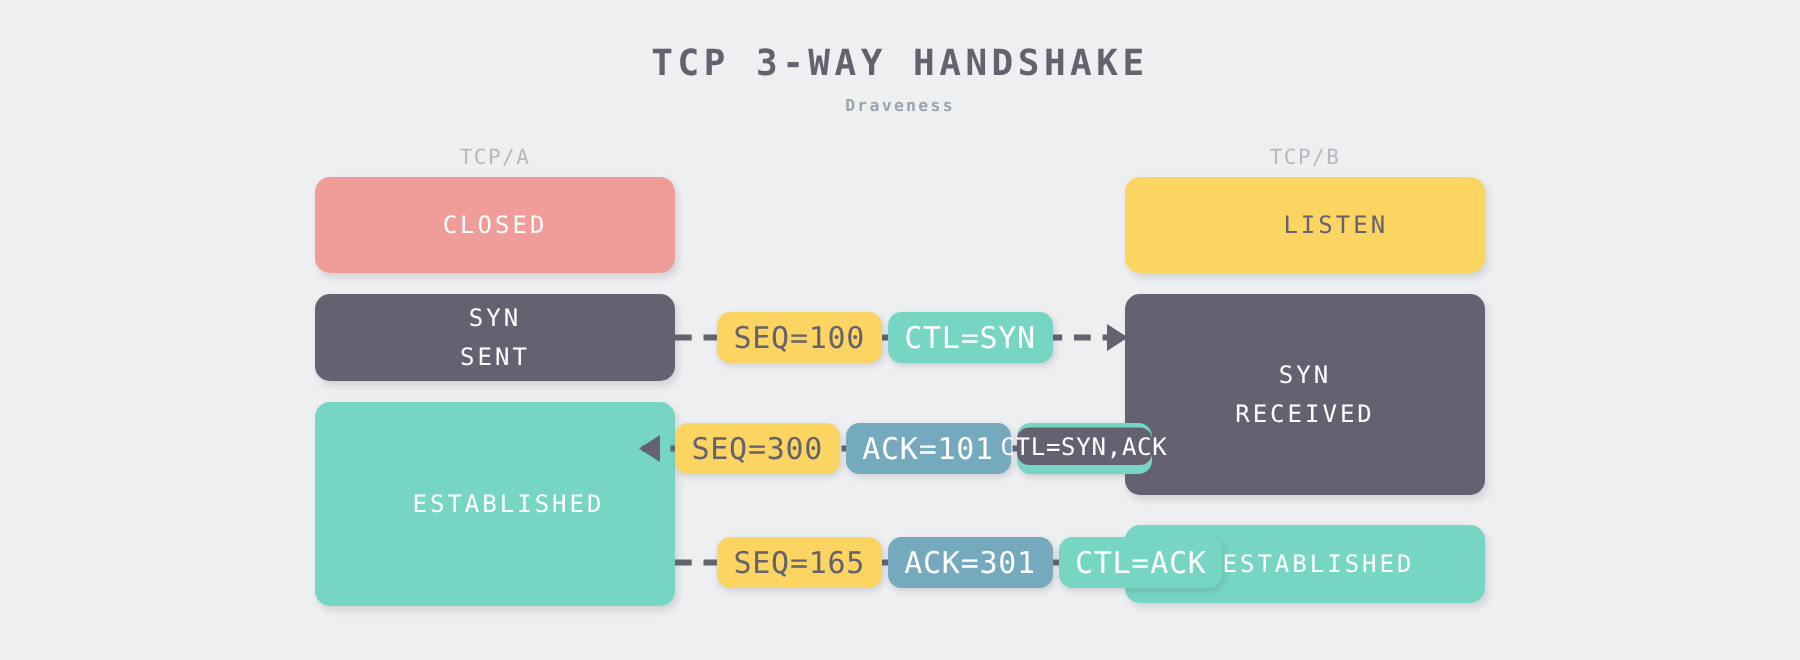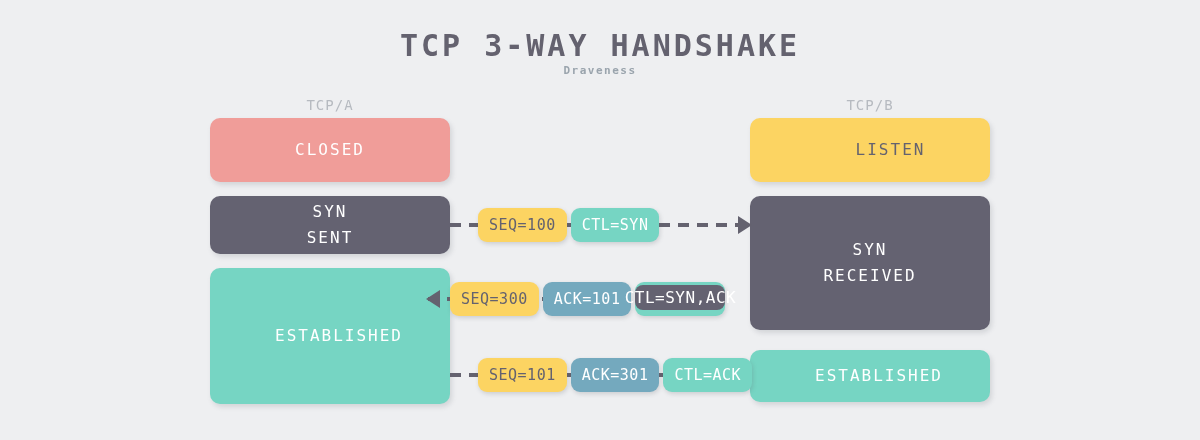--- a/index.html
+++ b/index.html
@@ -20,21 +20,21 @@
     height: 440px;
   }
 
   
   .title {
     position: absolute;
     left: 0; top: 28px;
     width: 1200px;
     text-align: center;
     font-family: "DejaVu Sans Mono", monospace;
-    font-size: 30px;
+    font-size: 24px;
     font-weight: bold;
     letter-spacing: 3px;
     color: #64626f;
   }
   .subtitle {
     position: absolute;
     left: 0; top: 64px;
     width: 1200px;
     text-align: center;
     font-family: "DejaVu Sans Mono", monospace;
@@ -146,21 +146,21 @@
   .pill-track.from-right { left: 22px; }
 
   .pill {
     border-radius: 9px;
     height: 34px;
     padding: 0 11px;
     display: flex;
     align-items: center;
     justify-content: center;
     font-family: "DejaVu Sans Mono", monospace;
-    font-size: 15px;
+    font-size: 20px;
     letter-spacing: 0.5px;
     color: #ffffff;
     box-shadow: 1px 2px 4px rgba(90, 95, 105, 0.22);
     white-space: nowrap;
   }
   .pill.c-yellow { color: #64626f; }
 
   
   .pill-stack {
     position: relative;
@@ -237,19 +237,19 @@
         <div class="pill-base"></div>
         <div class="pill-overlay">CTL=SYN,ACK</div>
       </div>
     </div>
   </div>
 
   <div class="msg-row msg-3">
     <div class="dash-line"></div>
     <div class="arrow right"></div>
     <div class="pill-track from-left">
-      <div class="pill c-yellow">SEQ=101</div>
+      <div class="pill c-yellow">SEQ=165</div>
       <div class="pill" style="background:#74a9be;">ACK=301</div>
       <div class="pill c-teal">CTL=ACK</div>
     </div>
   </div>
 
 </div>
 
 </body></html>

